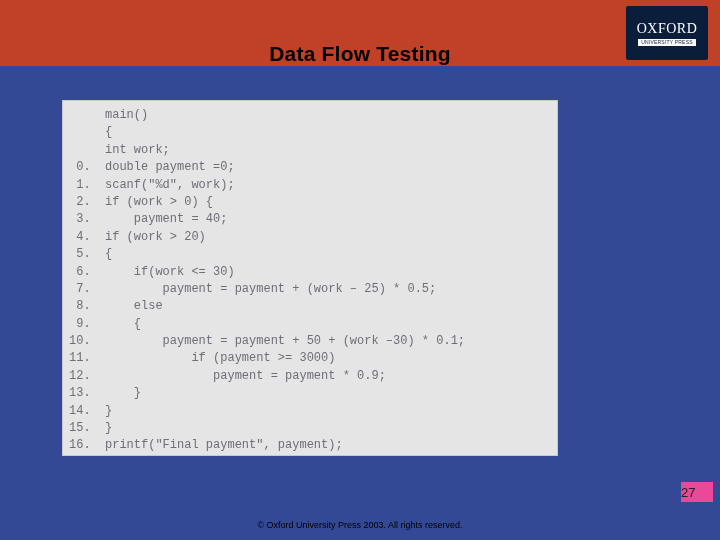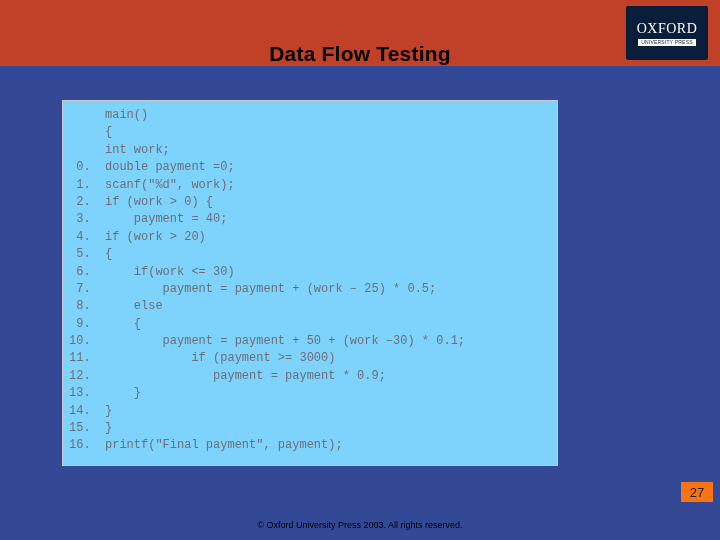--- a/index.html
+++ b/index.html
@@ -52,43 +52,42 @@
     font-size: 5px;
     padding: 1px 3px;
     letter-spacing: 0.2px;
     line-height: 1;
   }
   .code-panel {
     position: absolute;
     left: 62px;
     top: 100px;
     width: 496px;
-    background: #7dd3fc;
+    background: #e5e5e5;
     border: 1px solid #C9C9C9;
-    padding: 6px 10px 10px 6px;
+    padding: 6px 10px 0 6px;
   }
   .code-panel pre {
     font-family: "Courier New", Courier, monospace;
     color: #6E6E77;
     font-size: 12px;
     line-height: 1.45;
     white-space: pre;
   }
   .page-num {
     position: absolute;
     right: 7px;
     bottom: 38px;
     width: 32px;
     height: 20px;
-    background: #f97316;
+    background: #ec4899;
     color: #222;
     font-size: 13px;
     display: flex;
     align-items: center;
-    justify-content: center;
   }
   .copyright {
     position: absolute;
     bottom: 10px;
     width: 100%;
     text-align: center;
     color: #000;
     font-size: 9px;
   }
 </style>

